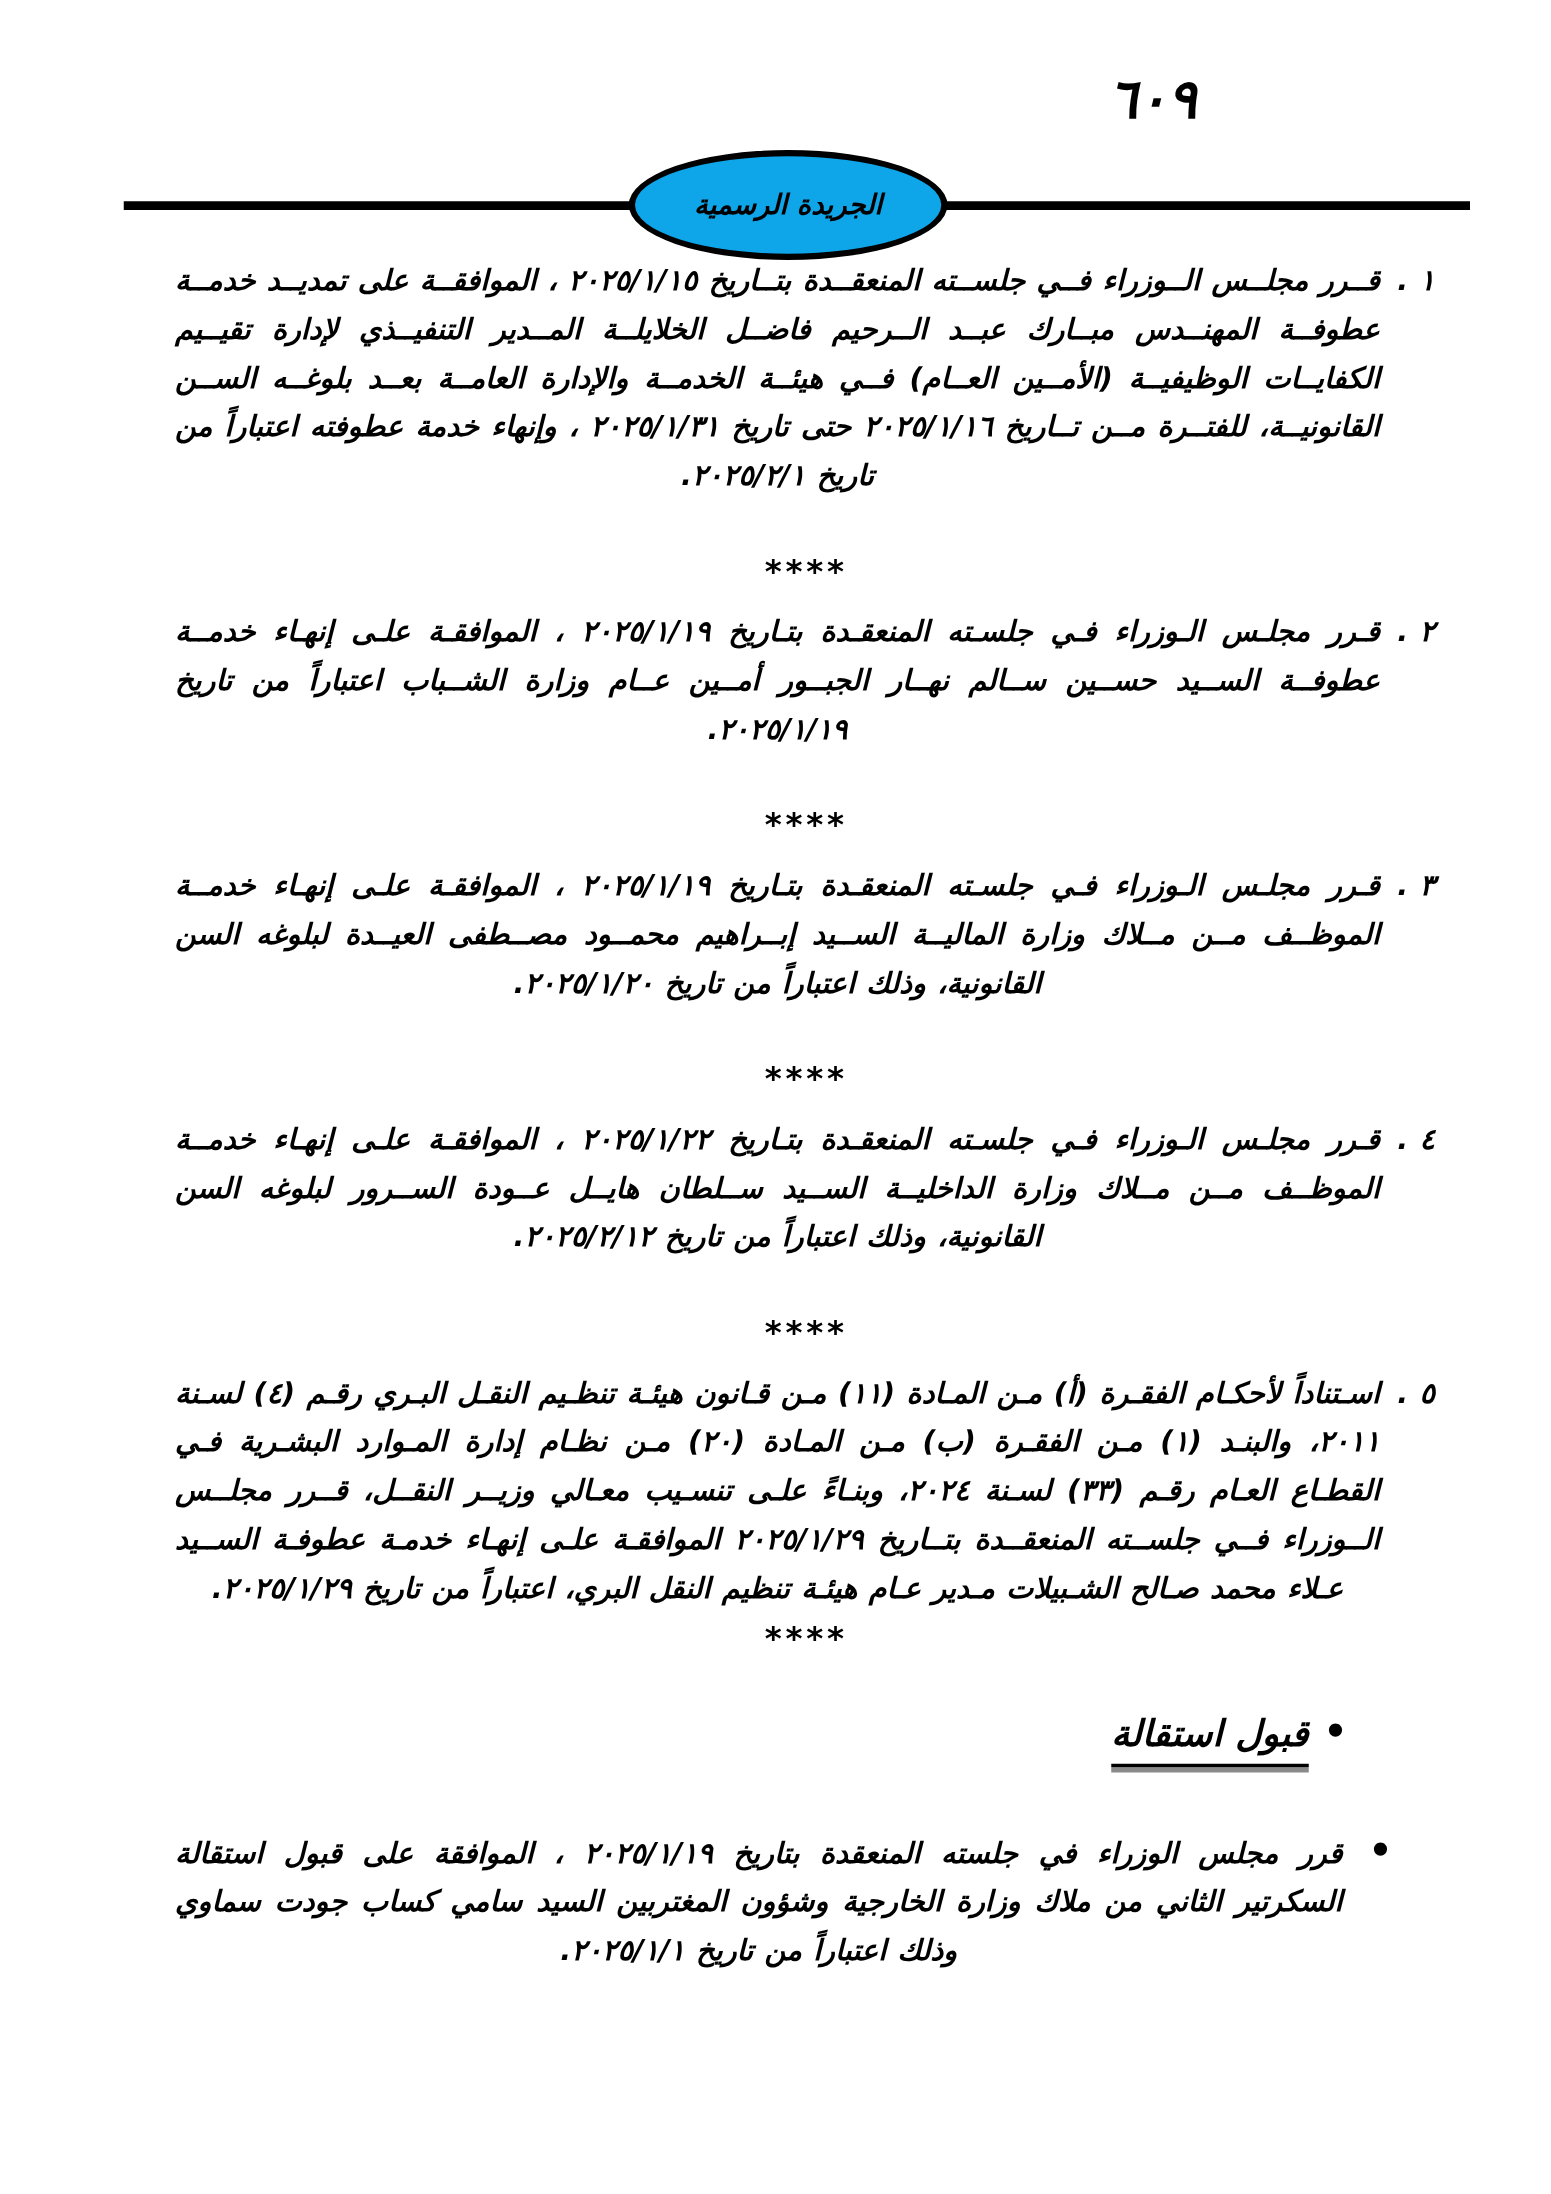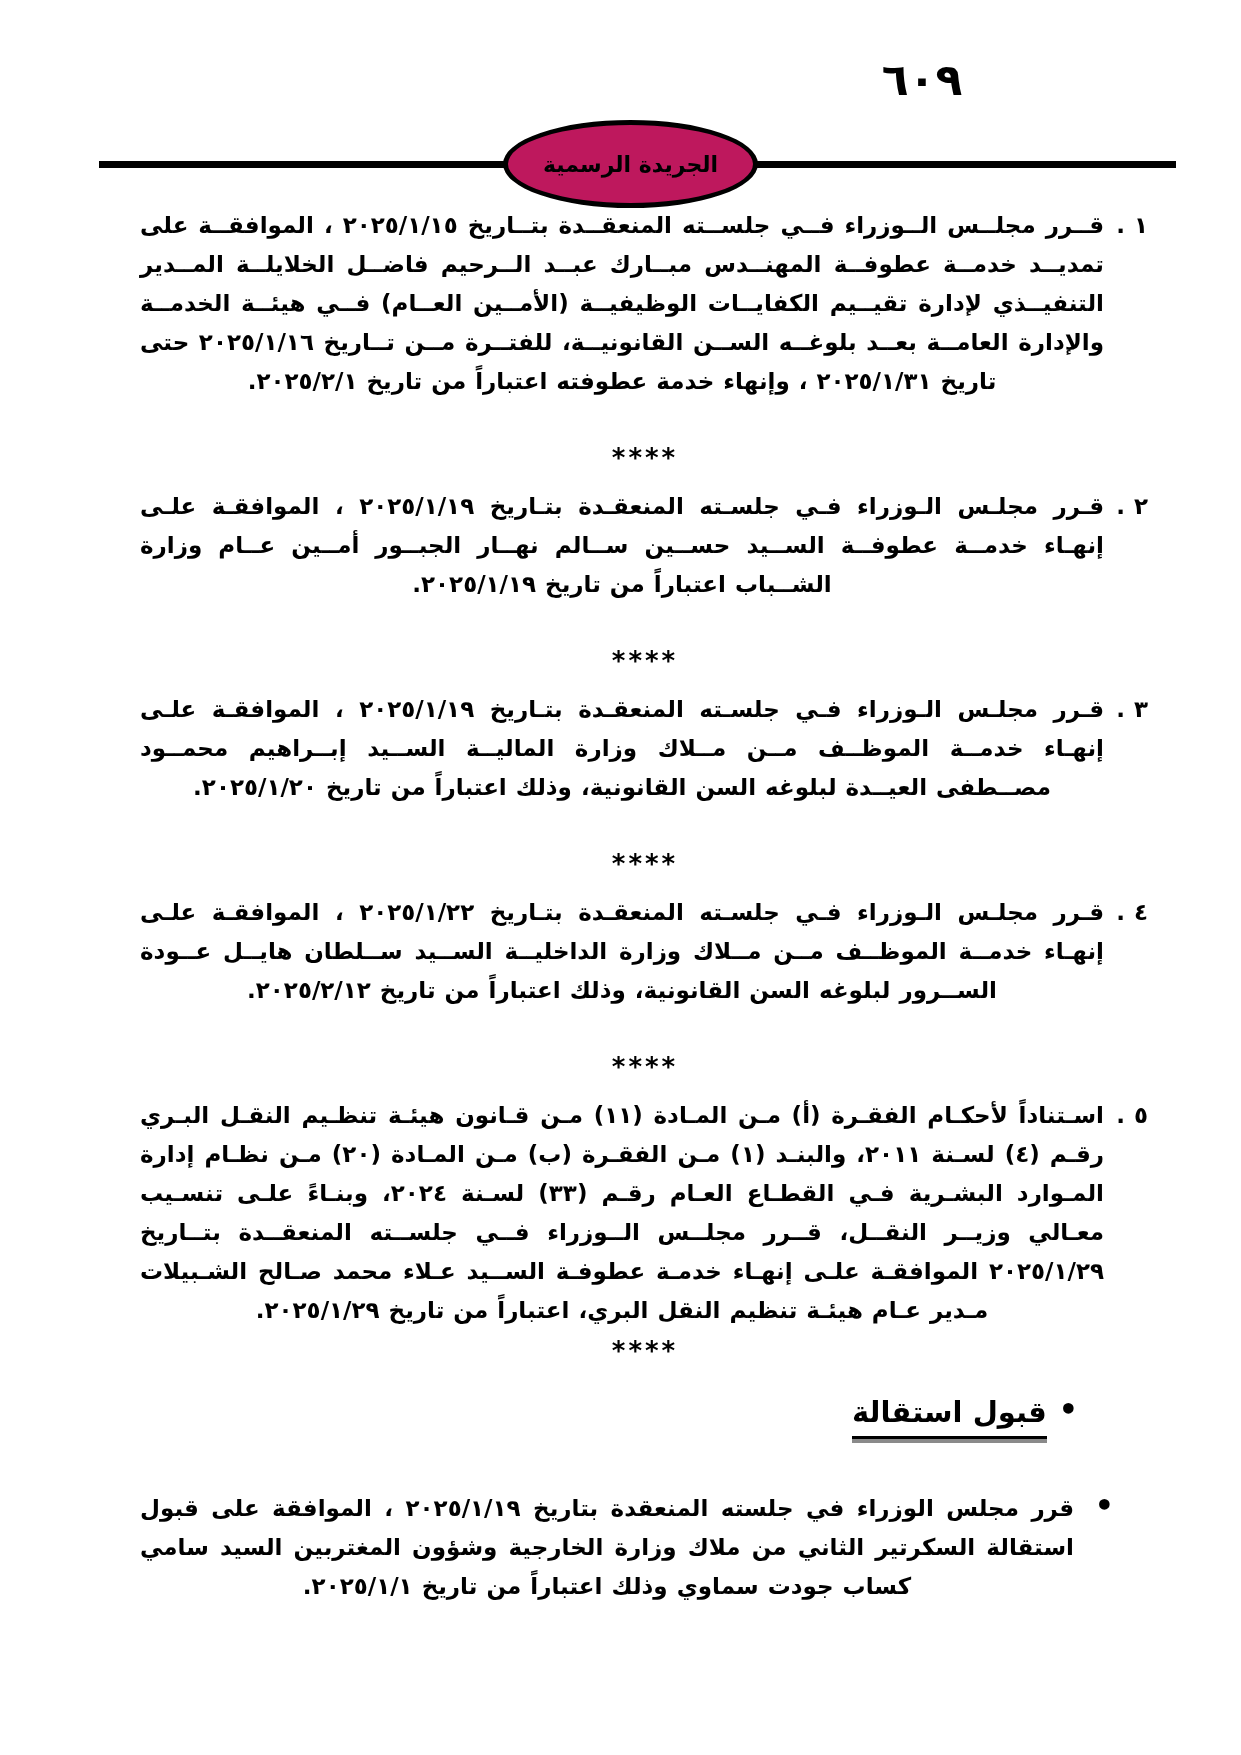--- a/index.html
+++ b/index.html
@@ -6,20 +6,21 @@
   .page {
     position: relative;
     width: 1241px;
     height: 1755px;
     background: #ffffff;
     overflow: hidden;
     direction: rtl;
     font-family: "DejaVu Sans", "Liberation Sans", sans-serif;
     font-weight: 700;
     color: #000;
+    font-style: italic;
   }
 
   
   .page-number {
     position: absolute;
     top: 58px;
     left: 862px;
     width: 120px;
     text-align: center;
     font-size: 44px;
@@ -34,21 +35,21 @@
     width: 1077px;
     height: 7px;
     background: #000;
   }
   .gazette-badge {
     position: absolute;
     top: 120px;
     left: 503px;
     width: 255px;
     height: 88px;
-    background: #be185d;
+    background: #0ea5e9;
     border: 5px solid #000;
     border-radius: 50%;
     display: flex;
     align-items: center;
     justify-content: center;
     font-size: 22px;
     box-sizing: border-box;
   }
 
   
@@ -73,21 +74,21 @@
   }
   .sec-title {
     display: inline-block;
     padding-bottom: 4px;
     border-bottom: 3px solid #000;
   }
   .sec-title.double {
     box-shadow: 0 4px 0 0 #8a8a8a;
   }
   .sec-heading.first { margin-bottom: 40px; }
-  .sec-heading.second { margin-top: 26px; margin-bottom: 50px; }
+  .sec-heading.second { margin-top: 41px; margin-bottom: 50px; }
 
   .decree-item {
     position: relative;
     padding-right: 46px;
     font-size: 23px;
     line-height: 39px;
     text-align: justify;
     text-align-last: center;
     word-spacing: 1px;
   }

